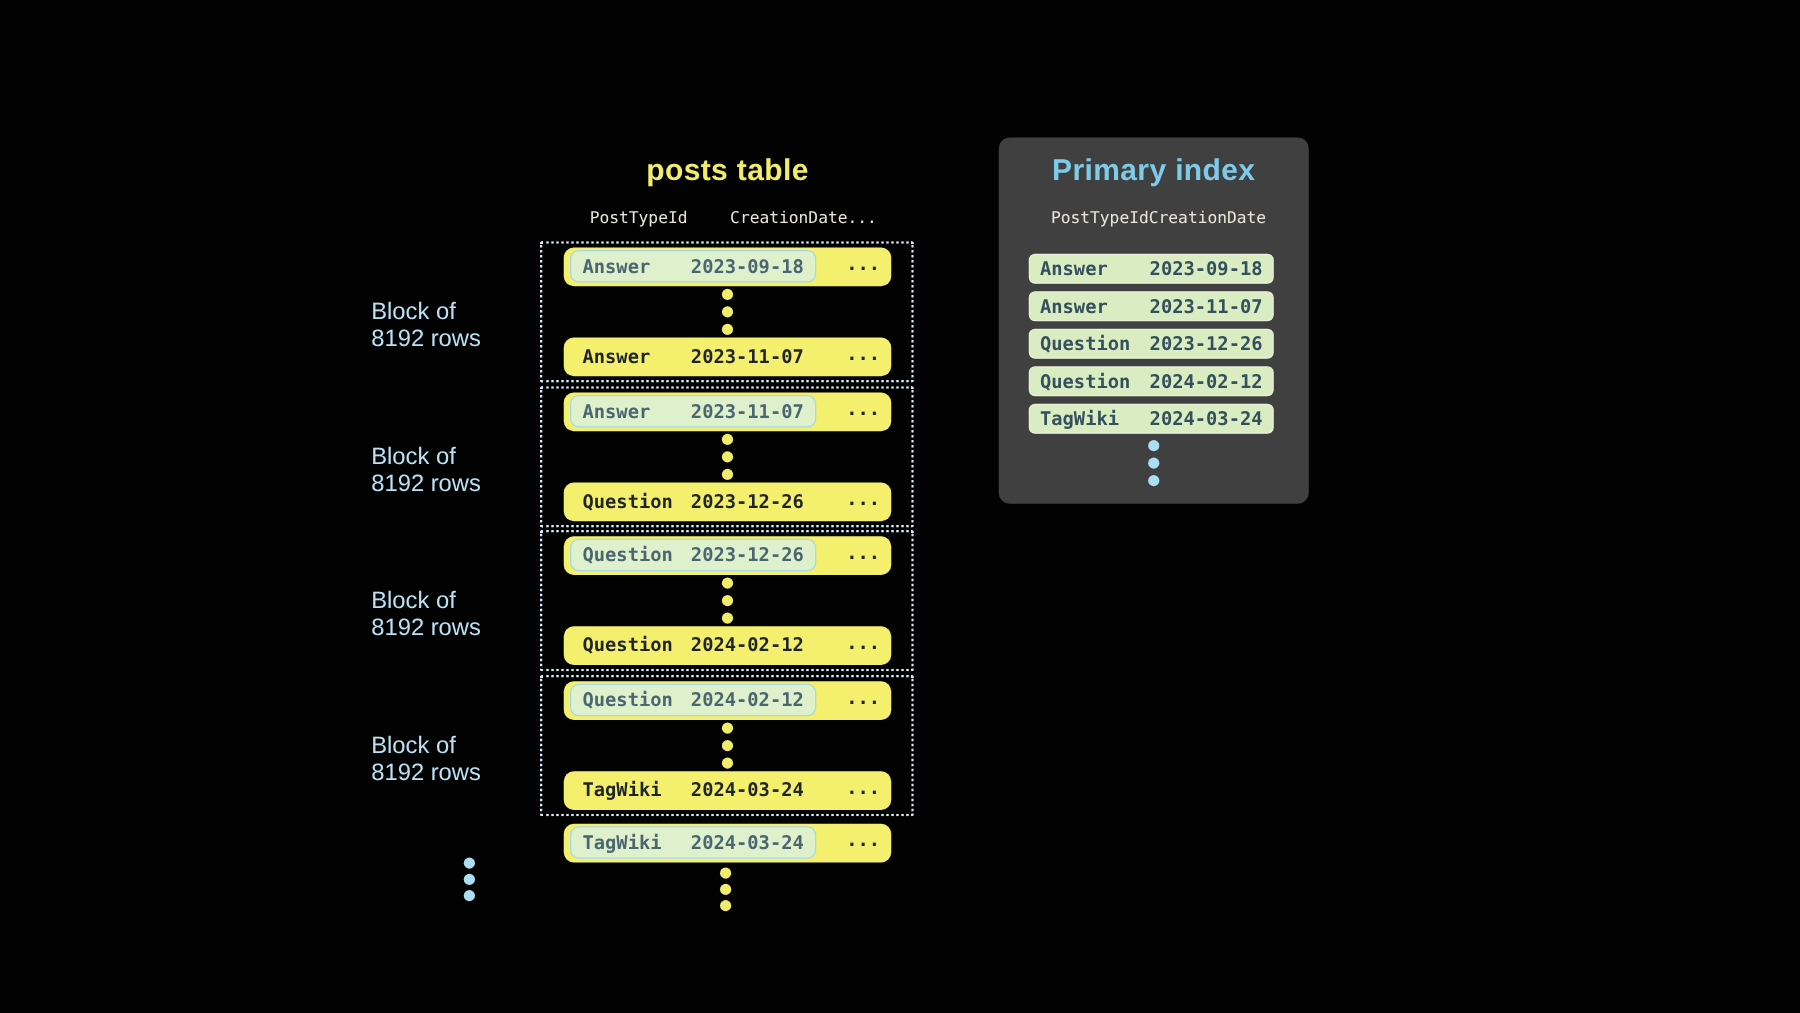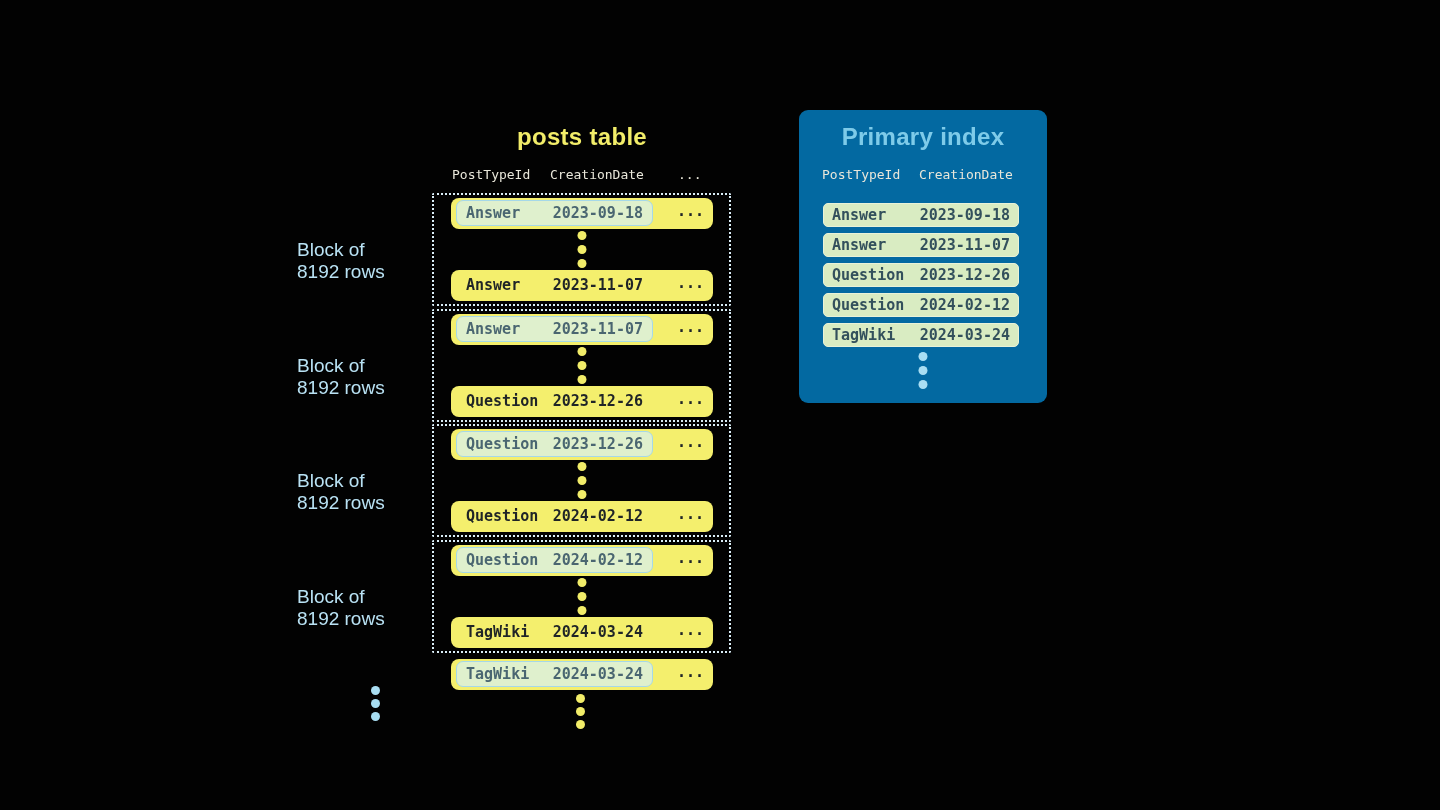--- a/index.html
+++ b/index.html
@@ -5,21 +5,21 @@
   html,body{margin:0;padding:0;background:#000;}
   .stage{position:relative;width:1440px;height:810px;background:#020202;overflow:hidden;
          font-family:"Liberation Sans","DejaVu Sans",sans-serif;}
 
   
   .posts-title{position:absolute;left:432px;top:123px;width:300px;text-align:center;
                font-size:24px;font-weight:600;color:#f2ed69;letter-spacing:.3px;}
 
   
   .cols{position:absolute;display:flex;font-family:"DejaVu Sans Mono","Liberation Mono",monospace;
-        font-size:13px;color:#e9e7da;white-space:pre;}
+        font-size:13px;color:#e9e7da;white-space:pre;text-align:right;}
   .posts-cols{left:452px;top:167px;}
   .posts-cols .c1{width:98px;}
   .posts-cols .c2{width:128px;}
   .panel-cols{left:23px;top:57px;}
   .panel-cols .c1{width:97px;}
 
   
   .block{position:absolute;left:432px;width:299px;height:113px;box-sizing:border-box;
          border:2px dotted #d9edf6;border-radius:2px;}
   .b0{top:193px}.b1{top:309px}.b2{top:424px}.b3{top:540px}
@@ -49,21 +49,21 @@
   .bottom-dots{left:576px;top:694px;}
   .left-dots{left:371px;top:686px;}
 
   
   .block-label{position:absolute;left:297px;width:160px;
                font-size:19px;line-height:22px;font-weight:500;color:#b9e2f4;}
   .bl0{top:239px}.bl1{top:355px}.bl2{top:470px}.bl3{top:586px}
 
   
   .panel{position:absolute;left:799px;top:110px;width:248px;height:293px;
-         background:#0369a1;border-radius:9px;}
+         background:#404040;border-radius:9px;}
   .panel-title{position:absolute;top:13px;left:0;width:100%;text-align:center;
                font-size:24px;font-weight:600;color:#7ecbe9;letter-spacing:.3px;}
   .prow{position:absolute;left:24px;width:196px;height:24px;box-sizing:border-box;
         background:#d9ecc2;border:1px solid #e8f2d8;border-radius:5px;
         display:flex;justify-content:space-between;align-items:center;padding:0 8px;
         font-family:"DejaVu Sans Mono","Liberation Mono",monospace;
         font-weight:bold;font-size:15px;color:#33505c;white-space:pre;}
   .p0{top:93px}.p1{top:123px}.p2{top:153px}.p3{top:183px}.p4{top:213px}
   .panel .vdots{left:50%;top:242px;transform:translateX(-50%);}
 </style>

